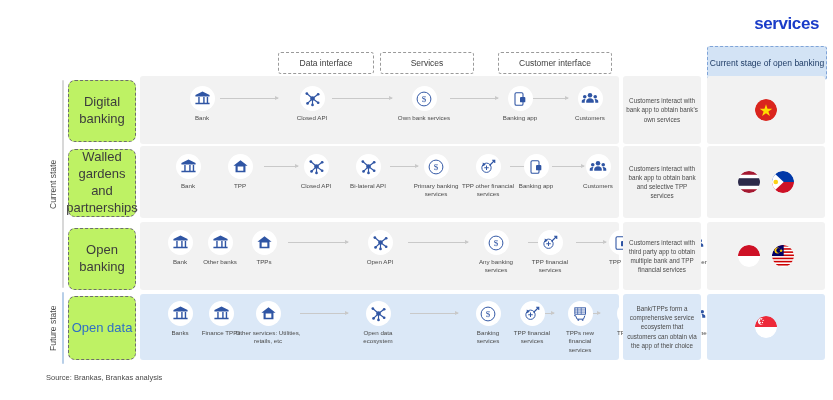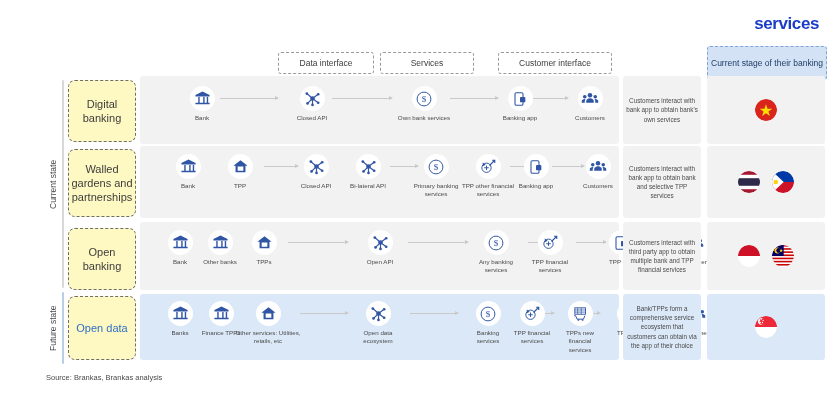--- a/index.html
+++ b/index.html
@@ -48,23 +48,23 @@
   }
   .state-bar{
     position:absolute;width:2px;background:#d8d8d8;border-radius:1px;
   }
   .state-bar.future{background:#b8cfe8;}
 
   
   .row-name{
     position:absolute; left:68px; width:66px;
     border:1px dashed #6d6d6d; border-radius:7px;
-    background:#fef9c3;
+    background:#bef264;
     display:flex;align-items:center;justify-content:center;text-align:center;
-    font-size:11px; line-height:1.3; color:#3c3c3c;
+    font-size:13px; line-height:1.3; color:#3c3c3c;
   }
   .row-name.future{color:#2f6fc4;}
 
   .flow{
     position:absolute; left:140px; width:479px;
     background:#f2f2f2; border-radius:3px;
   }
   .flow.future{background:#dbe8f7;}
 
   .desc{
@@ -131,21 +131,21 @@
   <div class="col-head" style="left:278px;width:94px;">
     <span>Data interface</span>
   </div>
   <div class="col-head" style="left:380px;width:92px;">
     <span>Services</span>
   </div>
   <div class="col-head" style="left:498px;width:112px;">
     <span>Customer interface</span>
   </div>
   <div class="col-head accent" style="left:707px;width:118px;">
-    <span>Current stage of their banking</span>
+    <span>Current stage of open banking</span>
   </div>
 
   <div class="state-bar" style="left:62px;top:80px;height:208px;"></div>
   <div class="state-label" style="left:46px;top:80px;height:208px;">
     <span>Current state</span>
   </div>
   <div class="state-bar future" style="left:62px;top:292px;height:72px;"></div>
   <div class="state-label" style="left:46px;top:292px;height:72px;">
     <span>Future state</span>
   </div>

